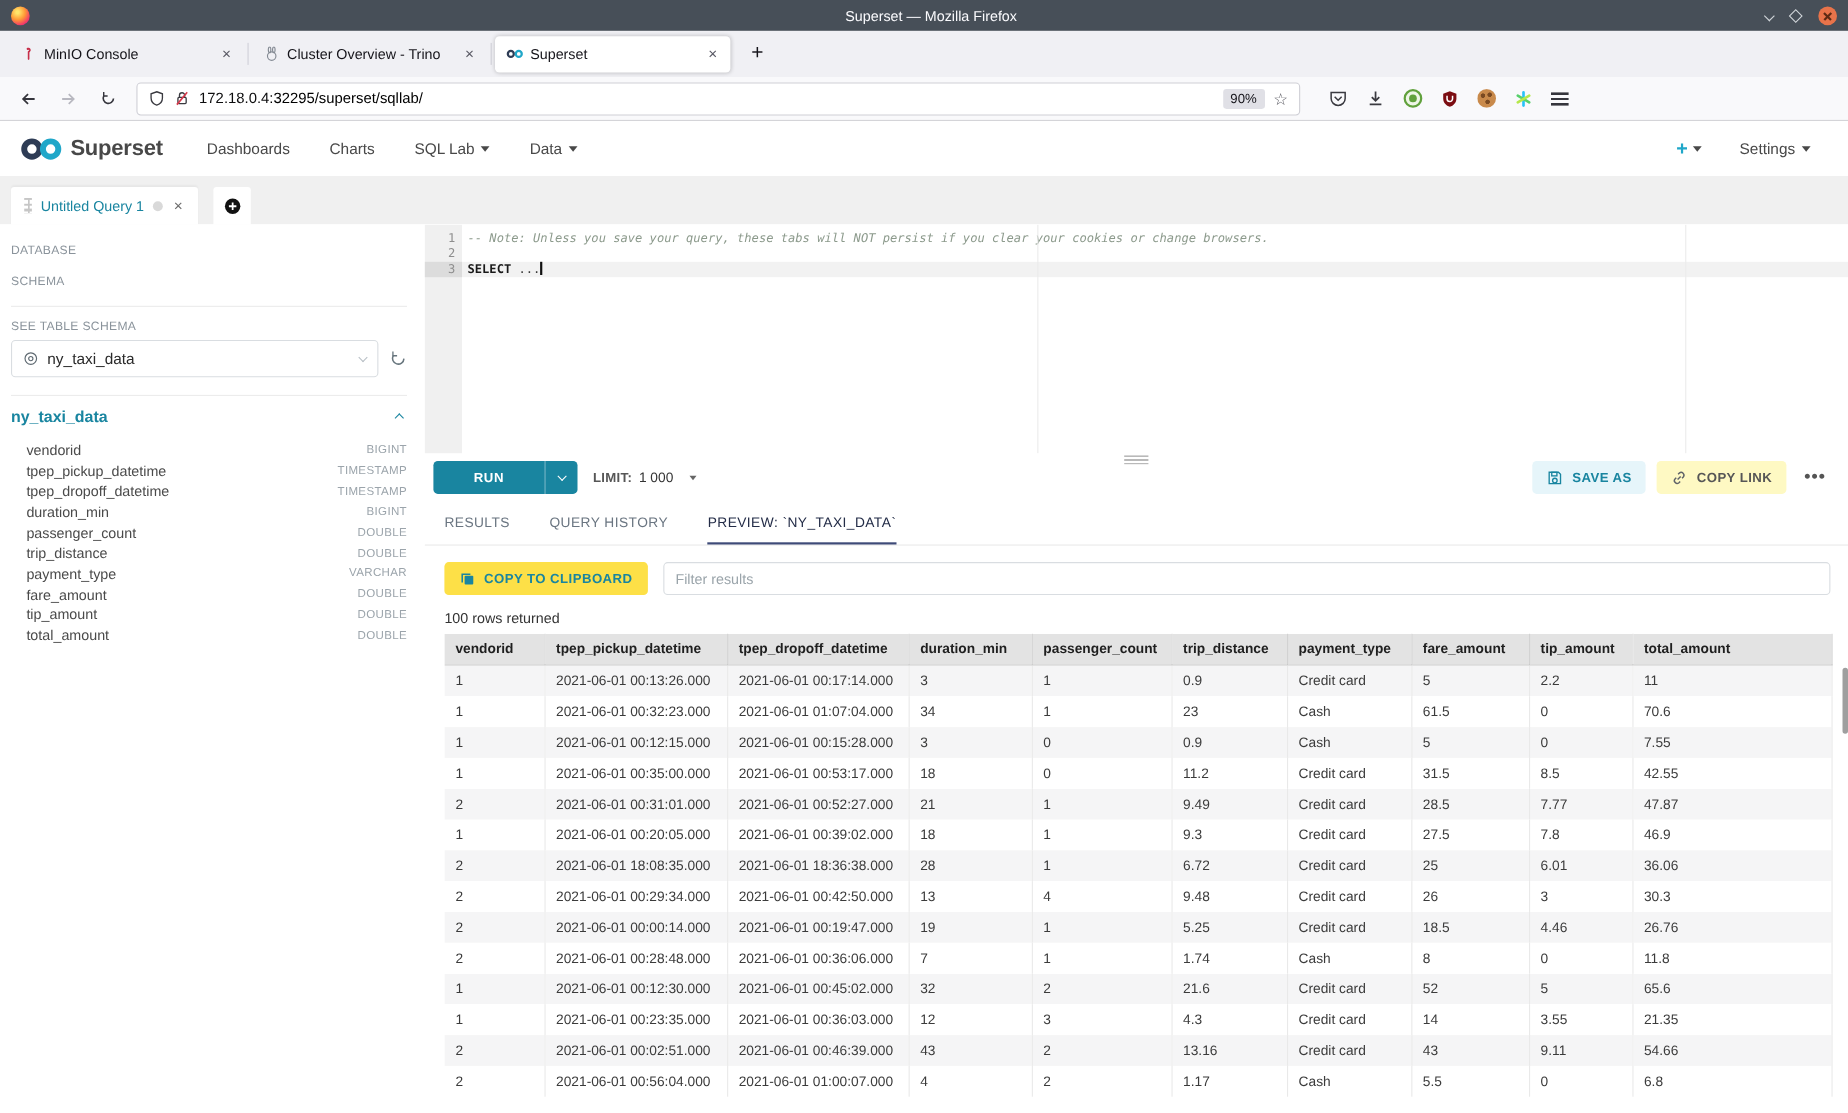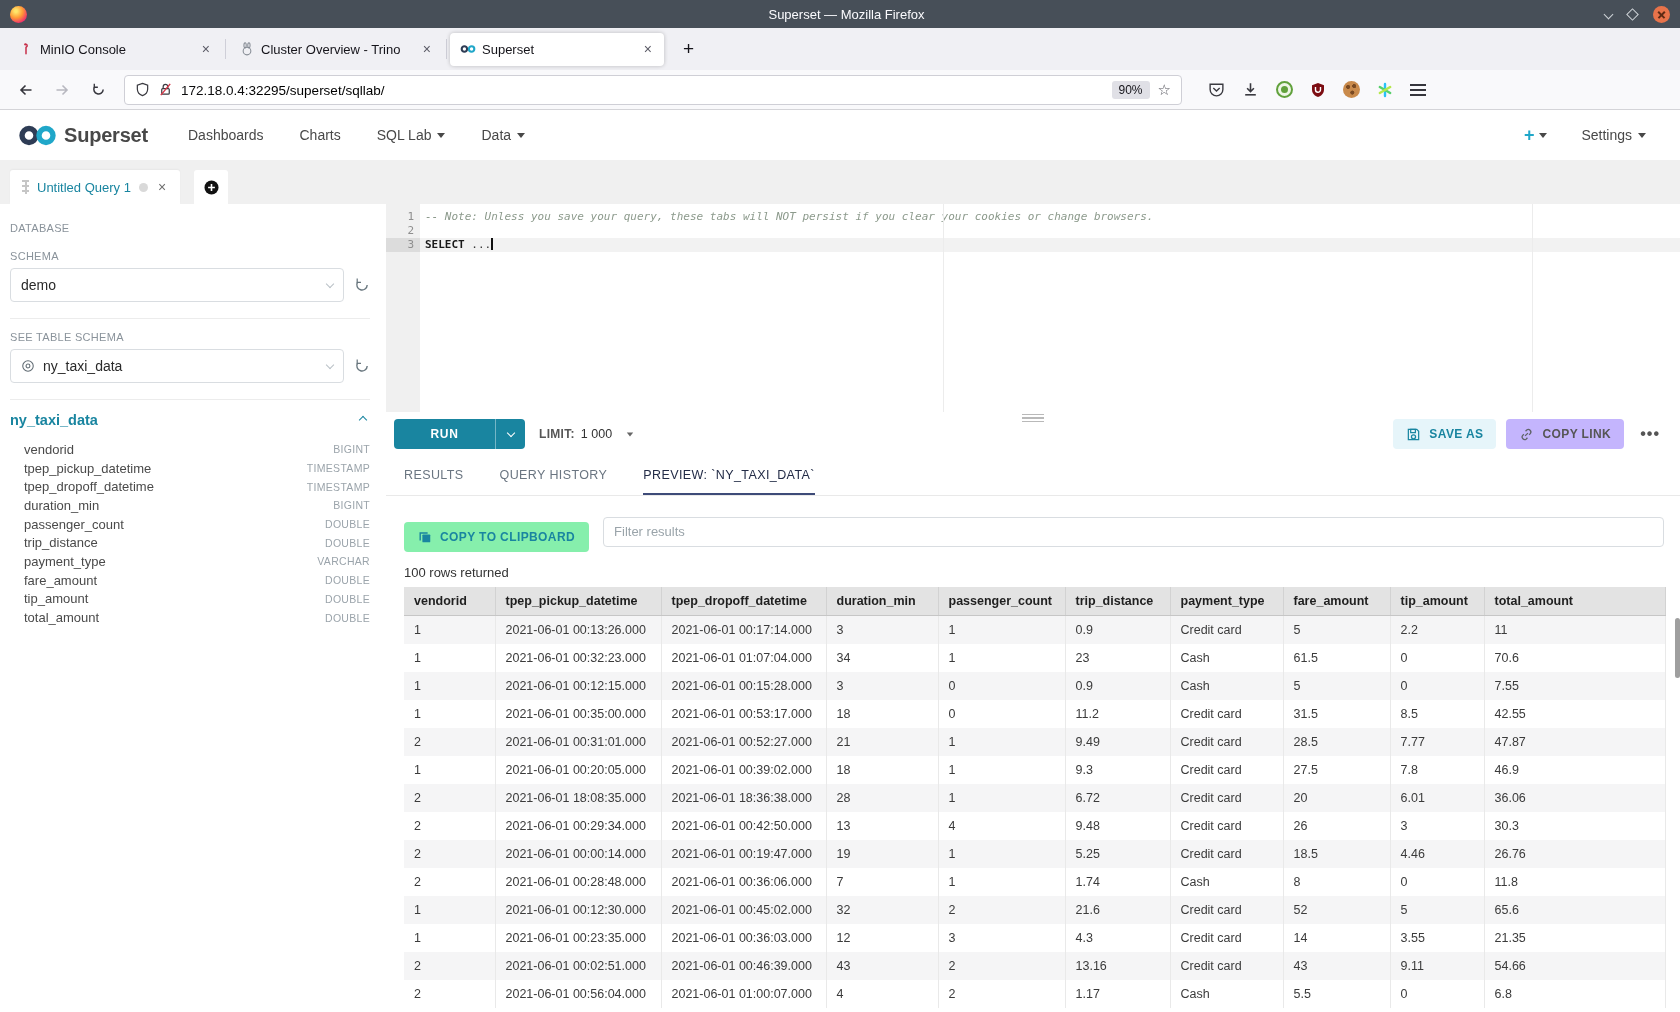--- a/index.html
+++ b/index.html
@@ -132,32 +132,32 @@
   .run-split { width:30px; border-left:1px solid rgba(255,255,255,.4); display:flex;
     align-items:center; justify-content:center; }
   .run-split .chev { border-color:#fff; width:6px; height:6px; margin-top:-3px; }
   .limit { display:flex; align-items:center; margin-left:14px; gap:6px; }
   .limit-label { font-size:12px; font-weight:bold; color:#565656; letter-spacing:.3px; }
   .limit-value { font-size:12.5px; color:#333; }
   .limit .caret { border-top-color:#666; margin-left:8px; transform:scale(.8); }
   .run-right { margin-left:auto; display:flex; align-items:center; gap:10px; }
   .btn-saveas { height:30px; background:#e6f5fa; border-radius:4px; display:flex; align-items:center;
     gap:8px; padding:0 13px; color:#1985a0; font-size:12px; font-weight:bold; letter-spacing:.4px; }
-  .btn-copylink { height:30px; background:#c4b5fd; border-radius:4px; display:flex; align-items:center;
+  .btn-copylink { height:30px; background:#fef9c3; border-radius:4px; display:flex; align-items:center;
     gap:8px; padding:0 13px; color:#565656; font-size:12px; font-weight:bold; letter-spacing:.4px; }
   .more-dots { font-size:16px; font-weight:bold; color:#555; padding:0 6px; letter-spacing:1px; }
 
   
   .southtabs { display:flex; gap:36px; padding:12px 0 0 18px; border-bottom:1px solid #e9e9e9; flex:none; }
   .stab { font-size:12.5px; font-weight:normal; letter-spacing:.4px; color:#6a7581;
     padding-bottom:11px; border-bottom:2px solid transparent; }
   .stab.active { color:#232c47; border-bottom-color:#3e4b78; }
   .resultsbar { display:flex; align-items:center; gap:14px; padding:15px 16px 0 18px; flex:none; }
-  .btn-copyclip { height:30px; background:#86efac; border-radius:4px; display:flex; align-items:center;
-    gap:8px; padding:0 14px; color:#1985a0; font-size:12px; font-weight:bold; letter-spacing:.4px; flex:none;margin-top:11px; }
+  .btn-copyclip { height:30px; background:#fde047; border-radius:4px; display:flex; align-items:center;
+    gap:8px; padding:0 14px; color:#1985a0; font-size:12px; font-weight:bold; letter-spacing:.4px; flex:none; }
   .filter-input { flex:1; height:30px; border:1px solid #d9dde1; border-radius:4px; padding:0 10px;
     font-size:13px; color:#333; font-family:"Liberation Sans", sans-serif; }
   .filter-input::placeholder { color:#9aa4aa; }
   .rowcount { font-size:13px; color:#333; margin:13px 16px 7px 18px; flex:none; }
 
   
   .grid-wrap { margin-left:18px; position:relative; flex:1; overflow:hidden; }
   table.grid { border-collapse:collapse; table-layout:fixed; width:1261px; }
   .grid th { background:#e3e3e3; font-size:12.5px; font-weight:bold; color:#1f1f1f; text-align:left;
     padding:7px 10px; border-right:1px solid #d2d2d2; border-bottom:1px solid #c6c6c6; white-space:nowrap;
@@ -332,32 +332,20 @@
           <path d="M8 4.8v6.4M4.8 8h6.4" stroke="#fff" stroke-width="1.5"></path>
         </svg>
     </span>
   </div>
 
   <div class="main">
 
     <div class="sidebar">
       <div class="side-label">DATABASE</div>
       <div class="side-label" style="margin-top:16px;">SCHEMA</div>
-      <div class="sel-row">
-        <div class="select">
-          <span class="sel-value">demo</span>
-          <span class="chev"></span>
-        </div>
-        <span class="refresh-btn">
-          <svg width="16" height="16" viewBox="0 0 16 16" fill="none" stroke="#67757d" stroke-width="1.4">
-              <path d="M13.2 8A5.2 5.2 0 113.5 5.2"></path>
-              <path d="M3.2 1.6v3.8H7" stroke-width="1.2"></path>
-            </svg>
-        </span>
-      </div>
       <div class="divider"></div>
       <div class="side-label">SEE TABLE SCHEMA</div>
       <div class="sel-row">
         <div class="select">
           <svg width="14" height="14" viewBox="0 0 16 16" fill="none" stroke="#5f6a72" stroke-width="1.2">
               <circle cx="8" cy="8" r="6"></circle>
               <circle cx="8" cy="8" r="2.2"></circle>
             </svg>
           <span class="sel-value">ny_taxi_data</span>
           <span class="chev"></span>
@@ -590,21 +578,21 @@
                 <td>46.9</td>
               </tr>
               <tr>
                 <td>2</td>
                 <td>2021-06-01 18:08:35.000</td>
                 <td>2021-06-01 18:36:38.000</td>
                 <td>28</td>
                 <td>1</td>
                 <td>6.72</td>
                 <td>Credit card</td>
-                <td>20</td>
+                <td>25</td>
                 <td>6.01</td>
                 <td>36.06</td>
               </tr>
               <tr>
                 <td>2</td>
                 <td>2021-06-01 00:29:34.000</td>
                 <td>2021-06-01 00:42:50.000</td>
                 <td>13</td>
                 <td>4</td>
                 <td>9.48</td>

